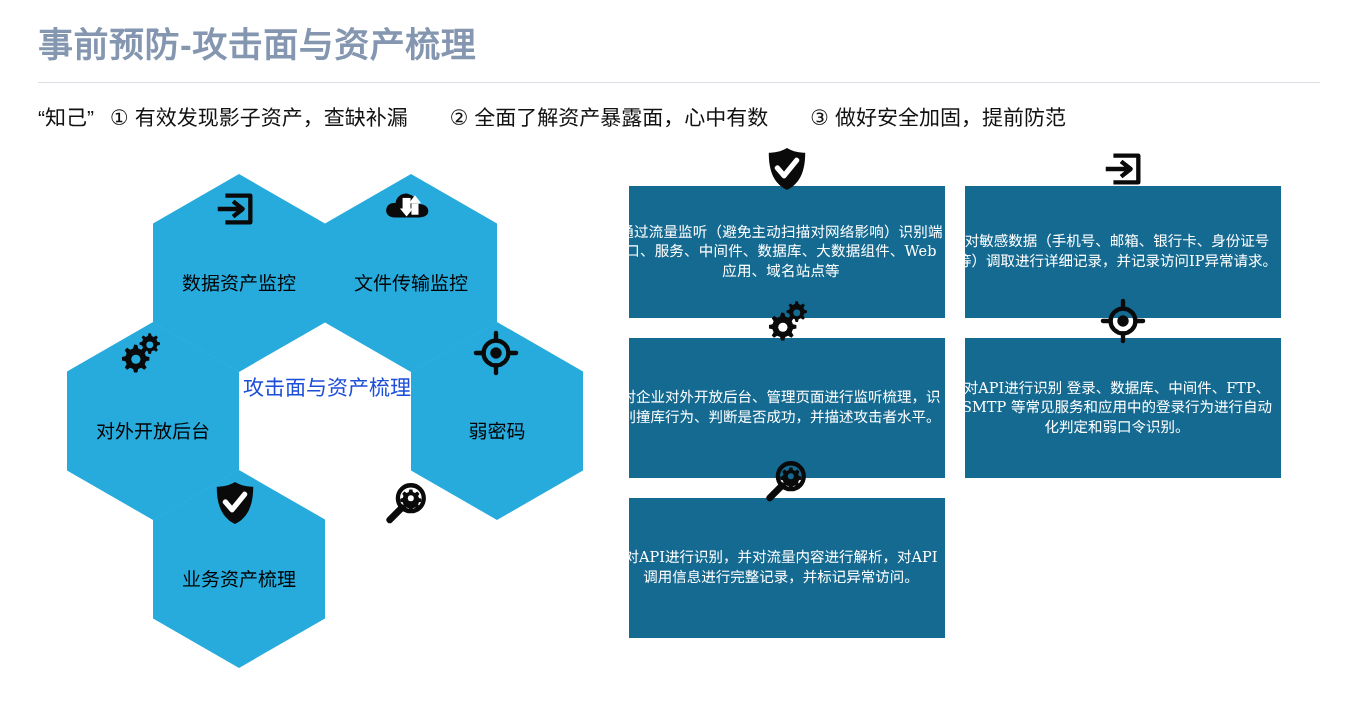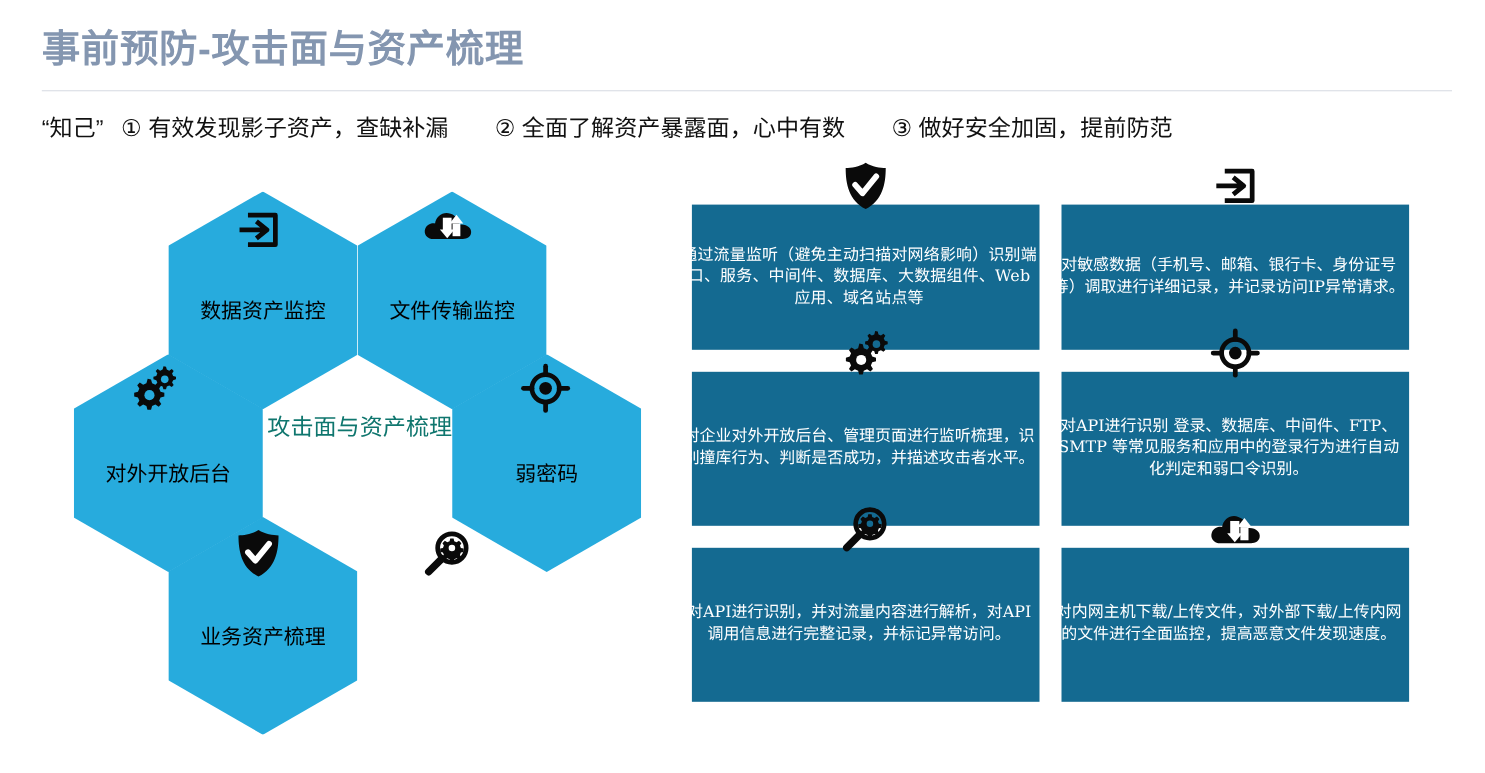--- a/index.html
+++ b/index.html
@@ -106,21 +106,21 @@
   #icon-bot-right  { left: 329px; top: 312px; }
 
   .hex-center-label {
     position: absolute;
     left: 172px;
     top: 206px;
     width: 200px;
     text-align: center;
     font-family: "DejaVu Serif", "Liberation Serif", serif;
     font-size: 21px;
-    color: #0f766e;
+    color: #1d4ed8;
     line-height: 1.35;
     z-index: 6;
   }
 
   
   #card-grid {
     position: absolute;
     left: 629px;
     top: 186px;
     width: 652px;
@@ -317,27 +317,15 @@
           <path d="M18.5 29 L6 41.5" stroke="#0a0a0a" stroke-width="7" stroke-linecap="round"></path>
           <g fill="#0a0a0a" transform="translate(28,19)">
             <path d="M-1.6 -9 h3.2 l.6 2.6 2.2 .9 2.3-1.4 2.3 2.3 -1.4 2.3 .9 2.2 2.6 .6 v3.2 l-2.6 .6 -.9 2.2 1.4 2.3 -2.3 2.3 -2.3-1.4 -2.2 .9 -.6 2.6 h-3.2 l-.6-2.6 -2.2-.9 -2.3 1.4 -2.3-2.3 1.4-2.3 -.9-2.2 -2.6-.6 v-3.2 l2.6-.6 .9-2.2 -1.4-2.3 2.3-2.3 2.3 1.4 2.2-.9z"></path>
             <circle cx="0" cy="0" r="3.1" fill="#146A91"></circle>
           </g>
         </svg>
       </div>
       <div class="card-text">对API进行识别，并对流量内容进行解析，对API调用信息进行完整记录，并标记异常访问。</div>
     </div>
 
-    <div class="card">
-      <div class="card-icon">
-        <svg viewBox="0 0 52 40">
-          <path d="M12 34 C4 34 1 28 3 23 C5 18 11 17 13 18 C14 10 22 5 29 8 C35 10 38 15 38 19 C46 18 51 23 50 28 C49 33 44 34 40 34 Z" fill="#0a0a0a"></path>
-          <rect x="21" y="12" width="9" height="13" fill="#ffffff"></rect>
-          <path d="M18 24 L25.5 33 L33 24 Z" fill="#ffffff"></path>
-          <rect x="31" y="18" width="8" height="13" fill="#ffffff"></rect>
-          <path d="M28 18 L35 9 L42 18 Z" fill="#ffffff"></path>
-        </svg>
-      </div>
-      <div class="card-text">对内网主机下载/上传文件，对外部下载/上传内网的文件进行全面监控，提高恶意文件发现速度。</div>
-    </div>
 
   </div>
 </div>
 
 </body></html>

